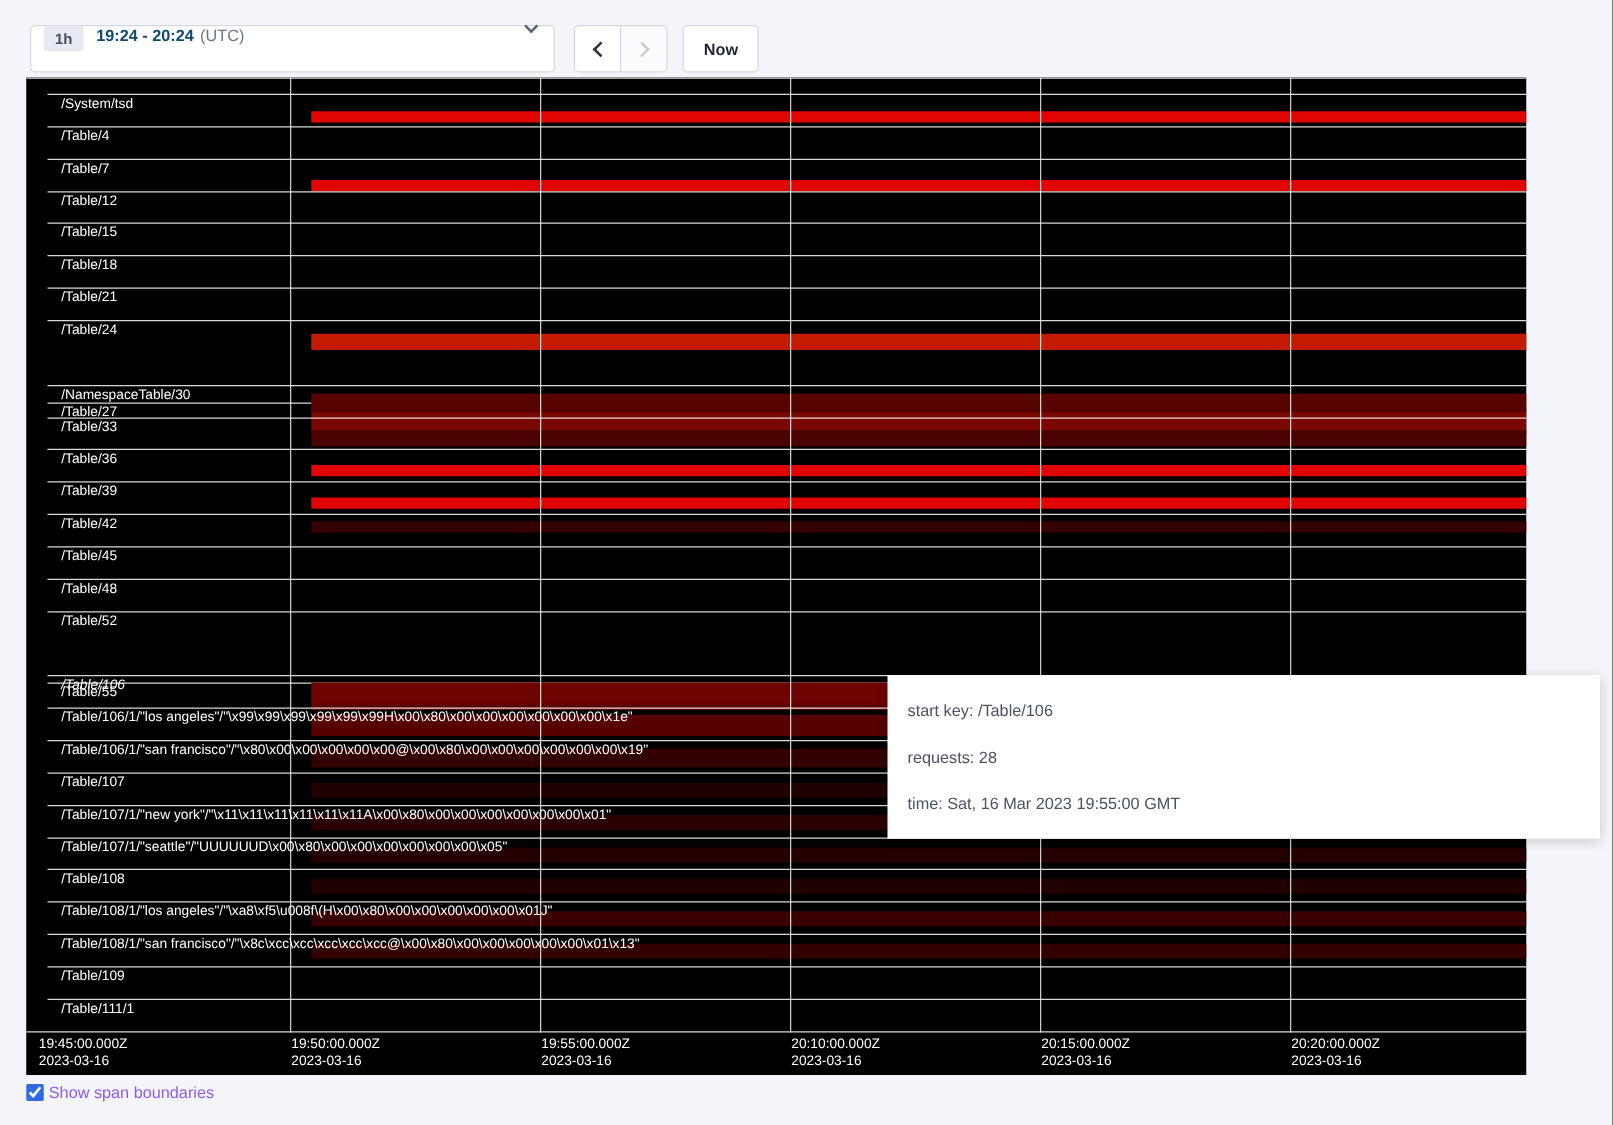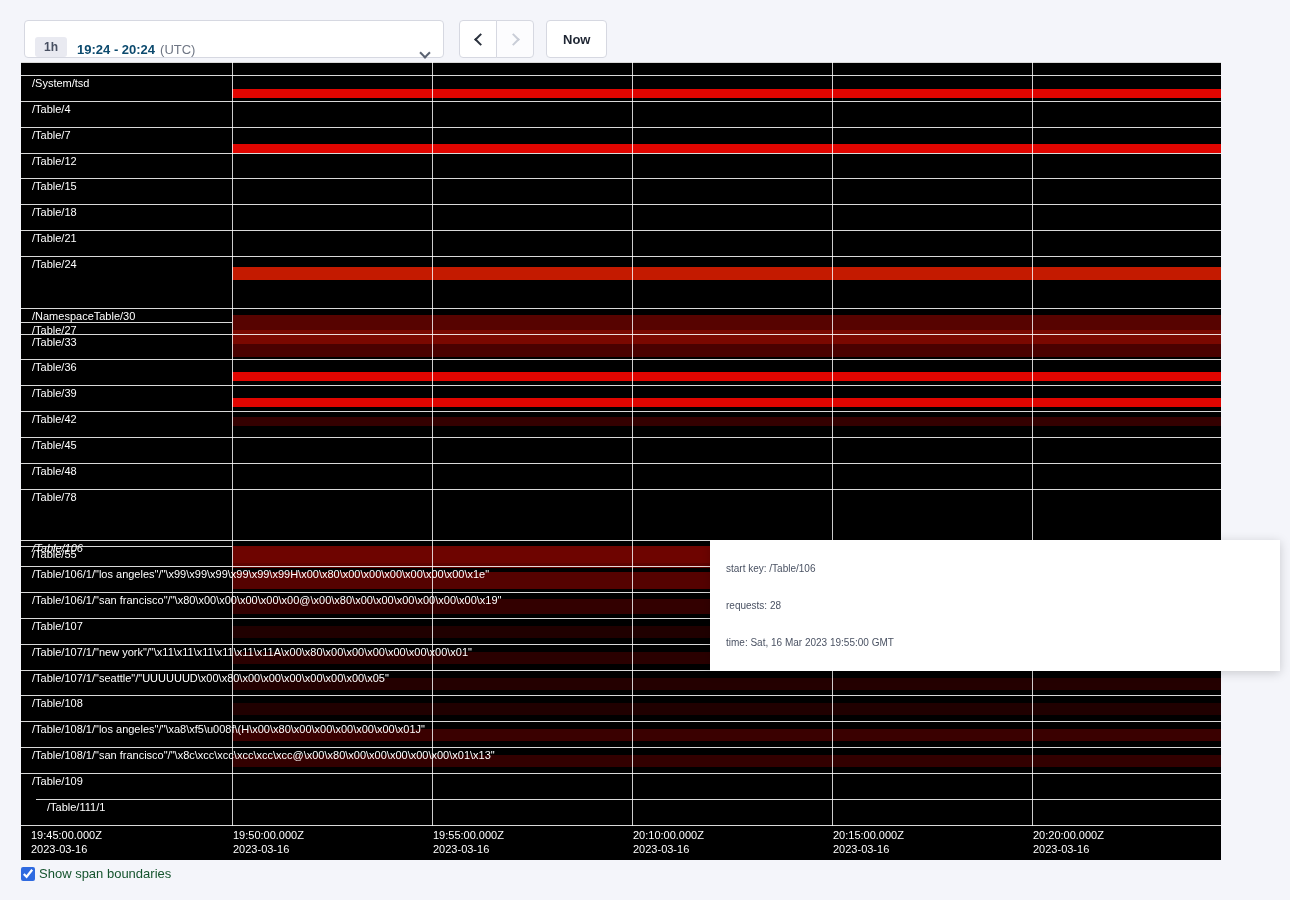--- a/index.html
+++ b/index.html
@@ -8,21 +8,21 @@
     background:#f4f5fa;
     font-family:"Liberation Sans", sans-serif;
     position:relative;
   }
 
   
   .toolbar { position:absolute; left:24px; top:20px; display:flex; align-items:center; }
   .time-select {
     width:420px; height:38px; background:#fff;
     border:1px solid #d6d8e1; border-radius:4px;
-    display:flex; align-items:flex-end; padding:0 14px 0 10px; gap:10px;
+    display:flex; align-items:flex-start; padding:0 14px 0 10px; gap:10px;
     cursor:pointer;
   }
   .chip {
     background:#e9eaf1; border-radius:3px; padding:3px 9px;
     font-size:12px; font-weight:bold; color:#474f61;
   }
   .range { font-size:13px; font-weight:bold; color:#0c4a6e; }
   .tz { font-size:13px; color:#6f7684; margin-left:-5px; }
   .chev {
     width:8px; height:8px; border-right:2px solid #5b6372; border-bottom:2px solid #5b6372;
@@ -43,47 +43,47 @@
     font-family:"Liberation Sans", sans-serif;
     font-size:13px; font-weight:bold; color:#1f2633; cursor:pointer;
   }
 
   
   .canvas {
     position:absolute; left:21px; top:62px; width:1200px; height:798px;
     background:#000; overflow:hidden;
   }
   .hm-row {
-    position:absolute; left:0; width:100%;
+    position:absolute; left:17px; width:100%;
     border-top:1px solid rgba(255,255,255,0.85);
   }
   .hm-label {
     position:absolute; left:11px; top:1px;
     color:#fff; font-size:11px; line-height:13px; white-space:nowrap;
   }
   .hm-band { position:absolute; right:0; }
   .hm-hline { position:absolute; left:0; width:100%; height:1px; background:rgba(255,255,255,0.85); }
   .hm-grid { position:absolute; top:0; width:1px; height:764px; background:rgba(255,255,255,0.8); }
   .hm-axis {
     position:absolute; top:766px; color:#fff; font-size:11px; line-height:14px; white-space:nowrap;
   }
 
   
   .tooltip {
     position:absolute; left:710px; top:540px; width:570px;
     background:#fff; box-shadow:0 2px 10px rgba(0,0,0,0.18);
     padding:13px 16px; z-index:10;
   }
-  .tt-line { font-size:10px; color:#4a5263; line-height:17px; margin:7px 0 20px 0; white-space:nowrap; }
+  .tt-line { font-size:13px; color:#4a5263; line-height:17px; margin:7px 0 20px 0; white-space:nowrap; }
   .tt-line:last-child { margin-bottom:7px; }
 
   
   .footer { position:absolute; left:21px; top:866px; display:flex; align-items:center; gap:4px; }
   .footer input { width:14px; height:14px; accent-color:#2f6ae0; cursor:pointer; }
-  .footer label { font-size:13px; color:#14532d; }
+  .footer label { font-size:13px; color:#8b5cf6; }
 </style>
 </head>
 <body>
 
 <div class="toolbar">
   <div class="time-select">
     <span class="chip">1h</span>
     <span class="range">19:24 - 20:24</span>
     <span class="tz">(UTC)</span>
     <span class="chev"></span>
@@ -152,21 +152,21 @@
         <div class="hm-band" style="left: 211px; top: 5px; height: 9px; background: rgb(52, 0, 0);"></div>
         <div class="hm-label">/Table/42</div>
       </div>
       <div class="hm-row" style="top: 374.9px; height: 25.85px;">
         <div class="hm-label">/Table/45</div>
       </div>
       <div class="hm-row" style="top: 400.75px; height: 25.85px;">
         <div class="hm-label">/Table/48</div>
       </div>
       <div class="hm-row" style="top: 426.6px; height: 25.85px;">
-        <div class="hm-label">/Table/78</div>
+        <div class="hm-label">/Table/52</div>
       </div>
       <div class="hm-row" style="top: 452.45px; height: 25.85px; margin-top: 32px;">
         <div class="hm-band" style="left: 211px; top: 9px; height: 12px; background: rgb(94, 3, 0);"></div>
         <div class="hm-label">/Table/55</div>
       </div>
       <div class="hm-row" style="top: 478.3px; height: 25.85px; font-style: italic;">
         <div class="hm-band" style="left: 211px; top: 5px; height: 17px; background: rgb(110, 4, 0);"></div>
         <div class="hm-label">/Table/106</div>
       </div>
       <div class="hm-row" style="top: 504.15px; height: 25.85px;">
@@ -197,21 +197,21 @@
         <div class="hm-band" style="left: 211px; top: 7px; height: 12px; background: rgb(58, 0, 0);"></div>
         <div class="hm-label">/Table/108/1/"los angeles"/"\xa8\xf5\u008f\(H\x00\x80\x00\x00\x00\x00\x00\x01J"</div>
       </div>
       <div class="hm-row" style="top: 685.1px; height: 25.85px;">
         <div class="hm-band" style="left: 211px; top: 7px; height: 12px; background: rgb(51, 0, 0);"></div>
         <div class="hm-label">/Table/108/1/"san francisco"/"\x8c\xcc\xcc\xcc\xcc\xcc@\x00\x80\x00\x00\x00\x00\x00\x01\x13"</div>
       </div>
       <div class="hm-row" style="top: 710.95px; height: 25.85px;">
         <div class="hm-label">/Table/109</div>
       </div>
-      <div class="hm-row" style="top: 736.8px; height: 25.85px; margin-left: 15px;">
+      <div class="hm-row" style="top: 736.8px; height: 25.85px;">
         <div class="hm-label">/Table/111/1</div>
       </div>
       <div class="hm-hline" style="top: 0px;"></div>
       <div class="hm-hline" style="top: 762.65px;"></div>
     </div>
   <div>
       <div class="hm-grid" style="left: 211px;"></div>
       <div class="hm-grid" style="left: 411px;"></div>
       <div class="hm-grid" style="left: 611px;"></div>
       <div class="hm-grid" style="left: 811px;"></div>

